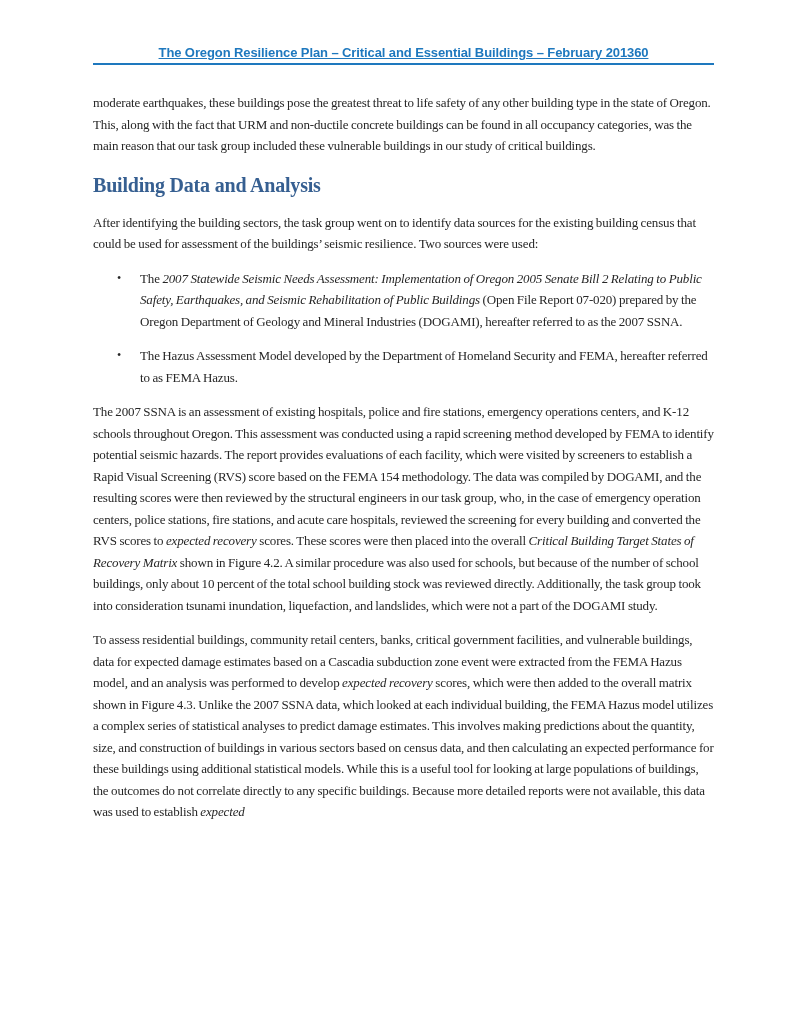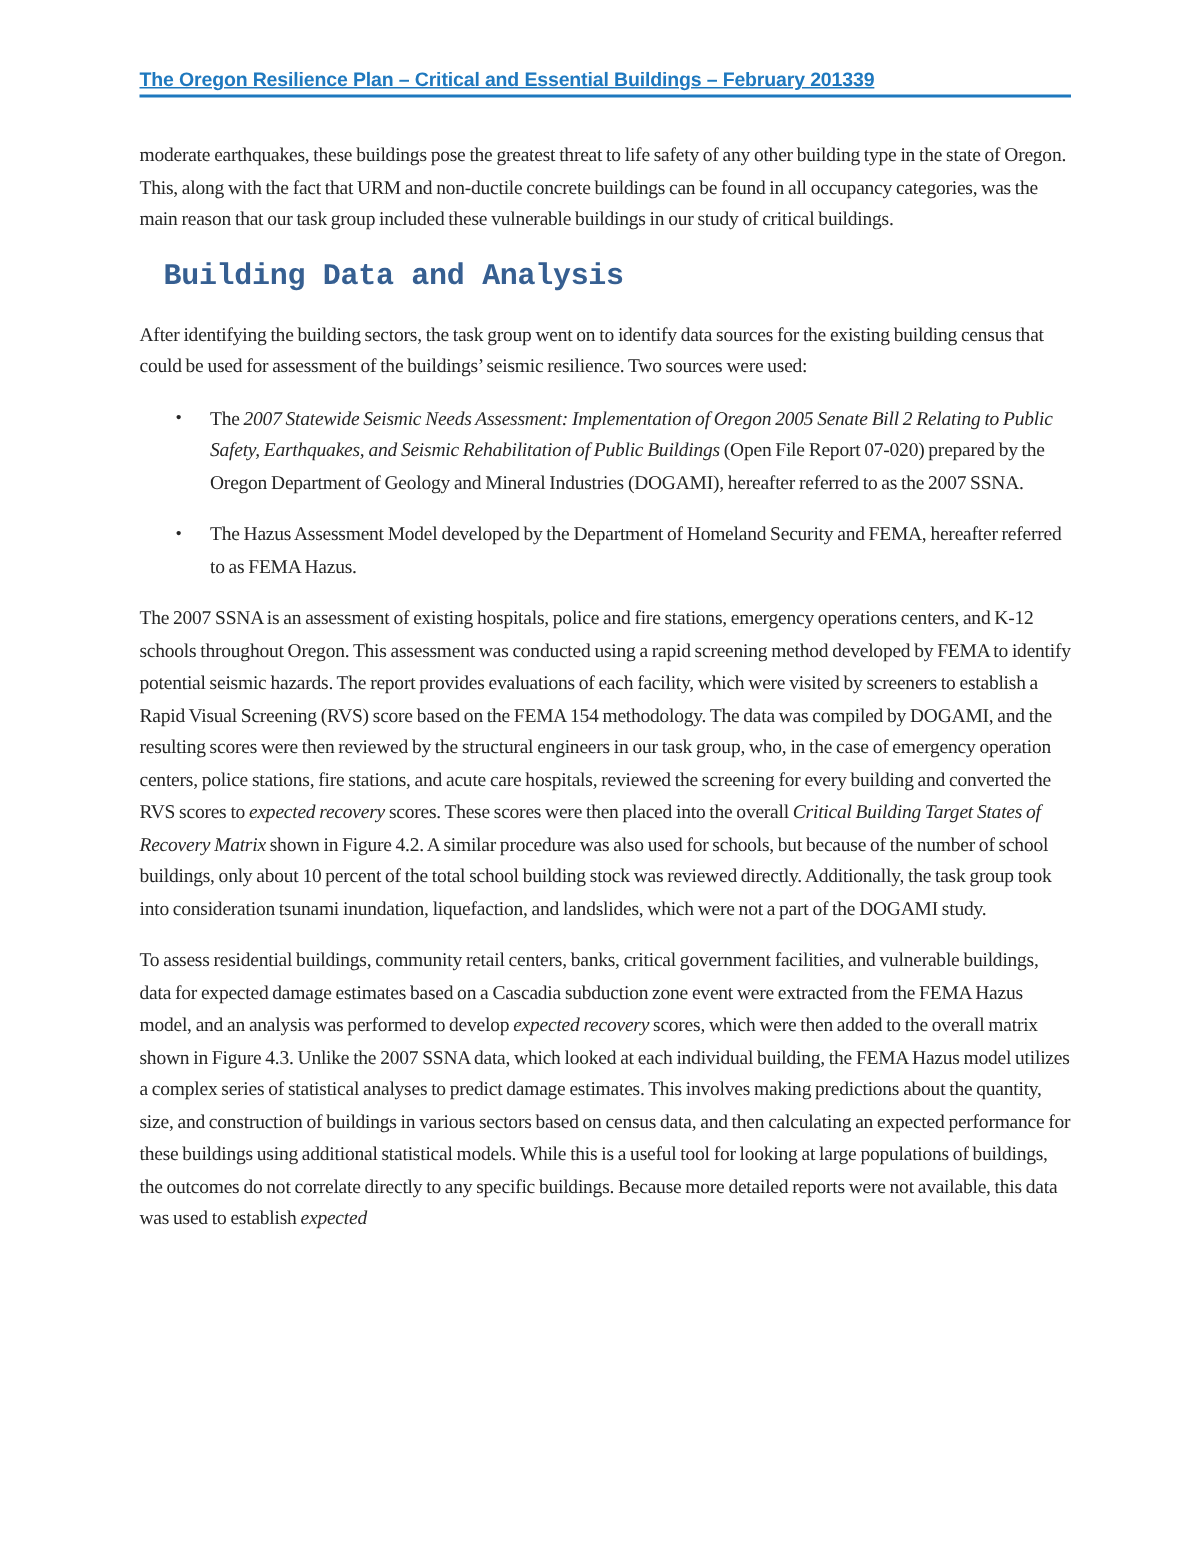--- a/index.html
+++ b/index.html
@@ -11,47 +11,47 @@
     font-family: "Liberation Sans", sans-serif;
     color: var(--body_text, #262626);
   }
   .page {
     width: 800px;
     height: 1035px;
     padding: 45px 86px 0 93px;
   }
   .running-header {
     display: flex;
-    justify-content: flex-start;
+    justify-content: center;
     align-items: flex-end;
     border-bottom: 2px solid var(--header_blue, #1E78BE);
     padding-bottom: 3px;
     color: var(--header_blue, #1E78BE);
     font-size: 13px;
     font-weight: bold;
     letter-spacing: -0.1px;
   }
   .running-header .hdr-text { text-decoration: underline; }
   main { padding-top: 27px; }
   p.body-para, li.bullet-item {
     font-size: 13px;
     line-height: 21.5px;
     letter-spacing: -0.15px;
     word-spacing: -0.5px;
     color: var(--body_text, #262626);
     font-family: Liberation Serif, serif;
   }
   p.body-para { margin: 0 0 13px 0; }
   h1.section-heading {
-    font-family: Liberation Mono, monospace;
+    font-family: Liberation Serif, serif;
     font-size: 20px;
     line-height: 26px;
     font-weight: bold;
     color: var(--heading_blue, #365F91);
-    margin: 15px 0 14px 16px;
+    margin: 15px 0 14px 0;
     letter-spacing: -0.2px;
   }
   ul.bullet-list {
     list-style: none;
     margin: 0 0 13px 0;
     padding: 0;
   }
   li.bullet-item {
     position: relative;
     padding-left: 47px;
@@ -66,21 +66,21 @@
   }
   .italic { font-style: italic; }
 </style>
 </head>
 <body>
 
 <div class="page">
 
   <header class="running-header">
     <span class="hdr-text">The Oregon Resilience Plan – Critical and Essential Buildings – February 2013</span>
-    <span class="hdr-text">39</span>
+    <span class="hdr-text">60</span>
   </header>
 
   <main>
 
     <p class="body-para"><span>moderate earthquakes, these buildings pose the greatest threat to life safety of any other building type in the state of Oregon. This, along with the fact that URM and non-ductile concrete buildings can be found in all occupancy categories, was the main reason that our task group included these vulnerable buildings in our study of critical buildings.</span></p>
 
     <h1 class="section-heading">Building Data and Analysis</h1>
 
     <p class="body-para"><span>After identifying the building sectors, the task group went on to identify data sources for the existing building census that could be used for assessment of the buildings’ seismic resilience. Two sources were used:</span></p>
 

